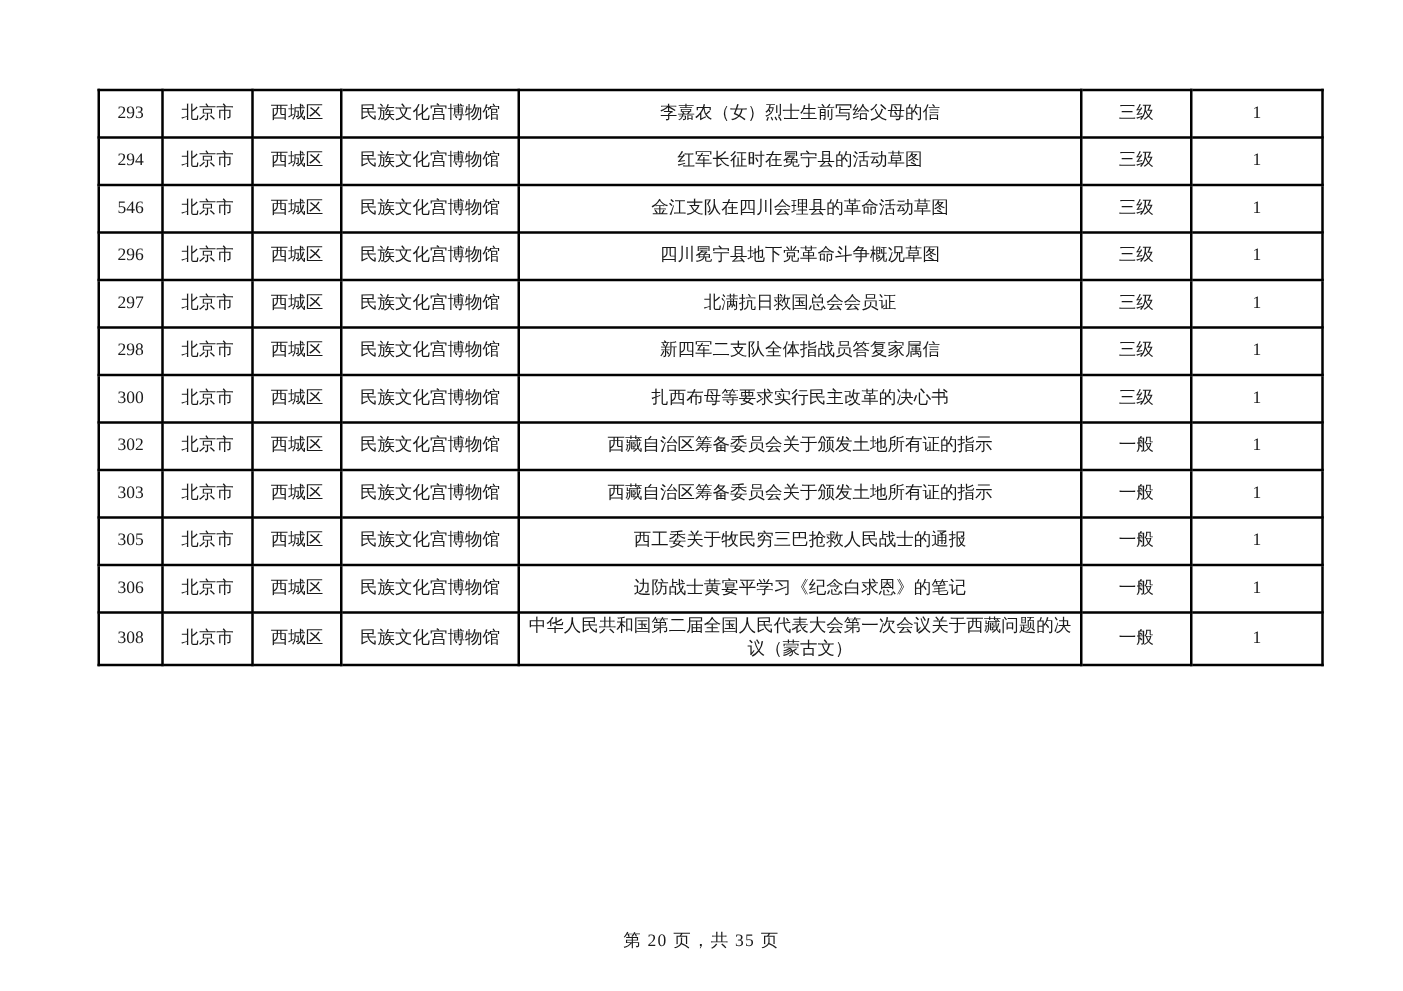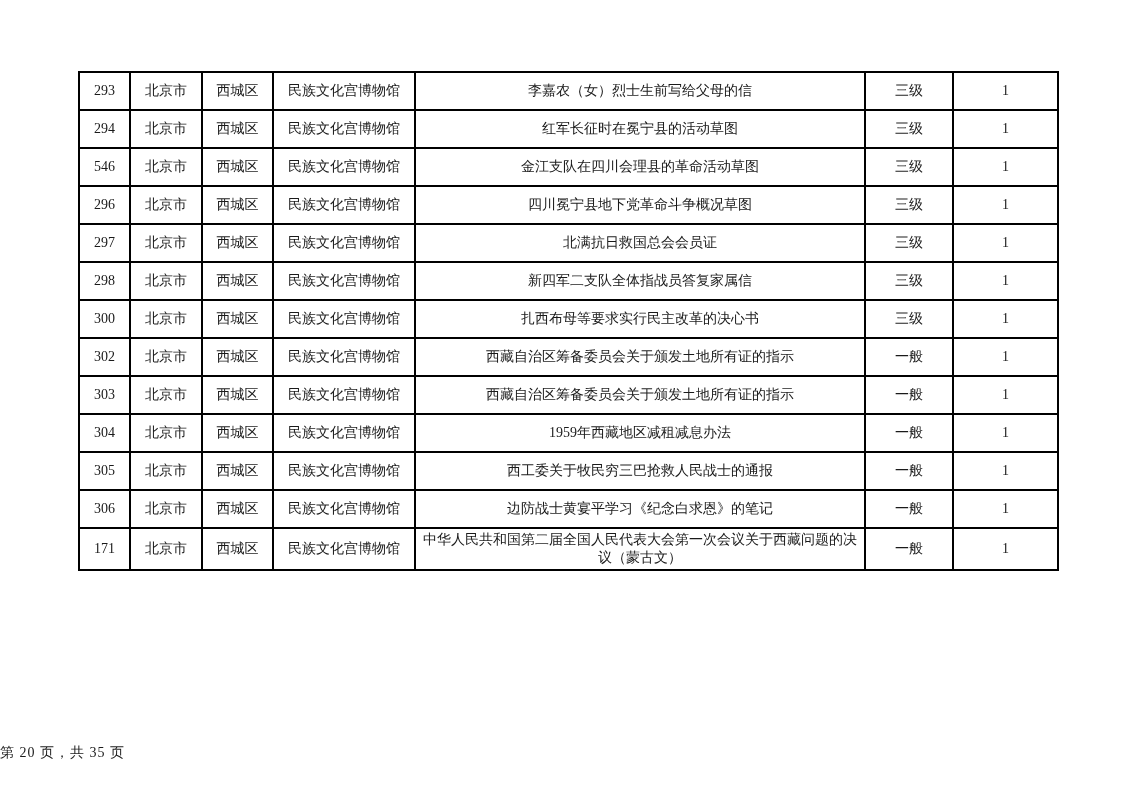--- a/index.html
+++ b/index.html
@@ -32,21 +32,21 @@
     padding: 2px 4px;
     color: #1a1a1a;
     word-break: break-all;
   }
   td.col-name { padding: 2px 8px; }
   .footer {
     position: absolute;
     left: 0;
     top: 744px;
     width: 100%;
-    text-align: left;
+    text-align: center;
     font-size: 14px;
     letter-spacing: 1px;
     color: #1a1a1a;
   }
 </style>
 </head>
 <body>
 
 <div class="page">
 
@@ -136,48 +136,39 @@
         <tr>
           <td class="col-no">303</td>
           <td class="col-city">北京市</td>
           <td class="col-district">西城区</td>
           <td class="col-museum">民族文化宫博物馆</td>
           <td class="col-name">西藏自治区筹备委员会关于颁发土地所有证的指示</td>
           <td class="col-grade">一般</td>
           <td class="col-count">1</td>
         </tr>
         <tr>
-          <td class="col-no">304</td>
-          <td class="col-city">北京市</td>
-          <td class="col-district">西城区</td>
-          <td class="col-museum">民族文化宫博物馆</td>
-          <td class="col-name">1959年西藏地区减租减息办法</td>
-          <td class="col-grade">一般</td>
-          <td class="col-count">1</td>
-        </tr>
-        <tr>
           <td class="col-no">305</td>
           <td class="col-city">北京市</td>
           <td class="col-district">西城区</td>
           <td class="col-museum">民族文化宫博物馆</td>
           <td class="col-name">西工委关于牧民穷三巴抢救人民战士的通报</td>
           <td class="col-grade">一般</td>
           <td class="col-count">1</td>
         </tr>
         <tr>
           <td class="col-no">306</td>
           <td class="col-city">北京市</td>
           <td class="col-district">西城区</td>
           <td class="col-museum">民族文化宫博物馆</td>
           <td class="col-name">边防战士黄宴平学习《纪念白求恩》的笔记</td>
           <td class="col-grade">一般</td>
           <td class="col-count">1</td>
         </tr>
         <tr>
-          <td class="col-no">171</td>
+          <td class="col-no">308</td>
           <td class="col-city">北京市</td>
           <td class="col-district">西城区</td>
           <td class="col-museum">民族文化宫博物馆</td>
           <td class="col-name">中华人民共和国第二届全国人民代表大会第一次会议关于西藏问题的决议（蒙古文）</td>
           <td class="col-grade">一般</td>
           <td class="col-count">1</td>
         </tr>
       </tbody>
   </table>
 

